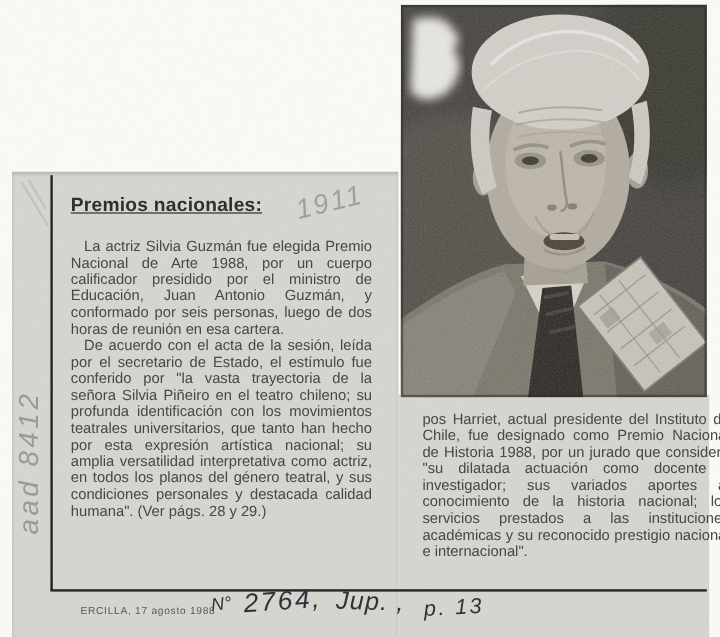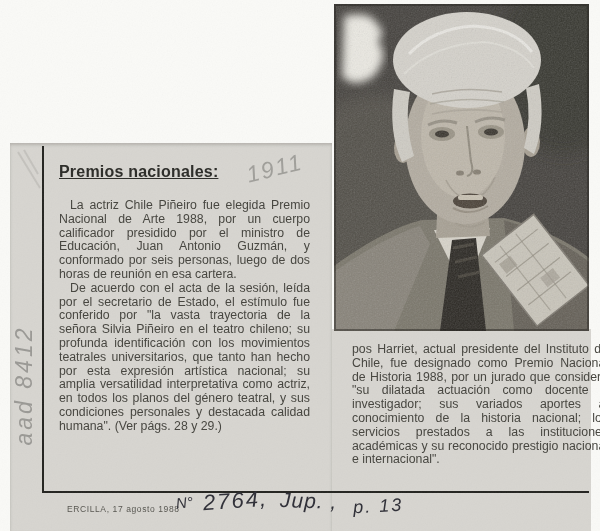--- a/index.html
+++ b/index.html
@@ -130,21 +130,21 @@
     <path d="M4,4 L26,40 M10,2 L24,26" stroke="#b7b5b0" stroke-width="2" opacity=".6" fill="none"></path>
   </svg>
 
   <div class="headline">
     <div>Premios nacionales:</div>
   </div>
 
   <div class="pencil-1911">1911</div>
 
   <div class="colL body-text">
-    <p>La actriz Chile Piñeiro fue elegida Premio Nacional de Arte 1988, por un cuerpo calificador presidido por el ministro de Educación, Juan Antonio Guzmán, y conformado por seis personas, luego de dos horas de reunión en esa cartera.</p>
+    <p>La actriz Silvia Guzmán fue elegida Premio Nacional de Arte 1988, por un cuerpo calificador presidido por el ministro de Educación, Juan Antonio Guzmán, y conformado por seis personas, luego de dos horas de reunión en esa cartera.</p>
     <p>De acuerdo con el acta de la sesión, leída por el secretario de Estado, el estímulo fue conferido por "la vasta trayectoria de la señora Silvia Piñeiro en el teatro chileno; su profunda identificación con los movimientos teatrales universitarios, que tanto han hecho por esta expresión artística nacional; su amplia versatilidad interpretativa como actriz, en todos los planos del género teatral, y sus condiciones personales y destacada calidad humana". (Ver págs. 28 y 29.)</p>
   </div>
 
   <div class="colR body-text">
     <p style="text-indent:0">pos Harriet, actual presidente del Instituto de Chile, fue designado como Premio Nacional de Historia 1988, por un jurado que consideró "su dilatada actuación como docente e investigador; sus variados aportes al conocimiento de la historia nacional; los servicios prestados a las instituciones académicas y su reconocido prestigio nacional e internacional".</p>
   </div>
 
   <div class="margin-hw">aad 8412</div>
 
   <div class="footer">ERCILLA, 17 agosto 1988</div>

